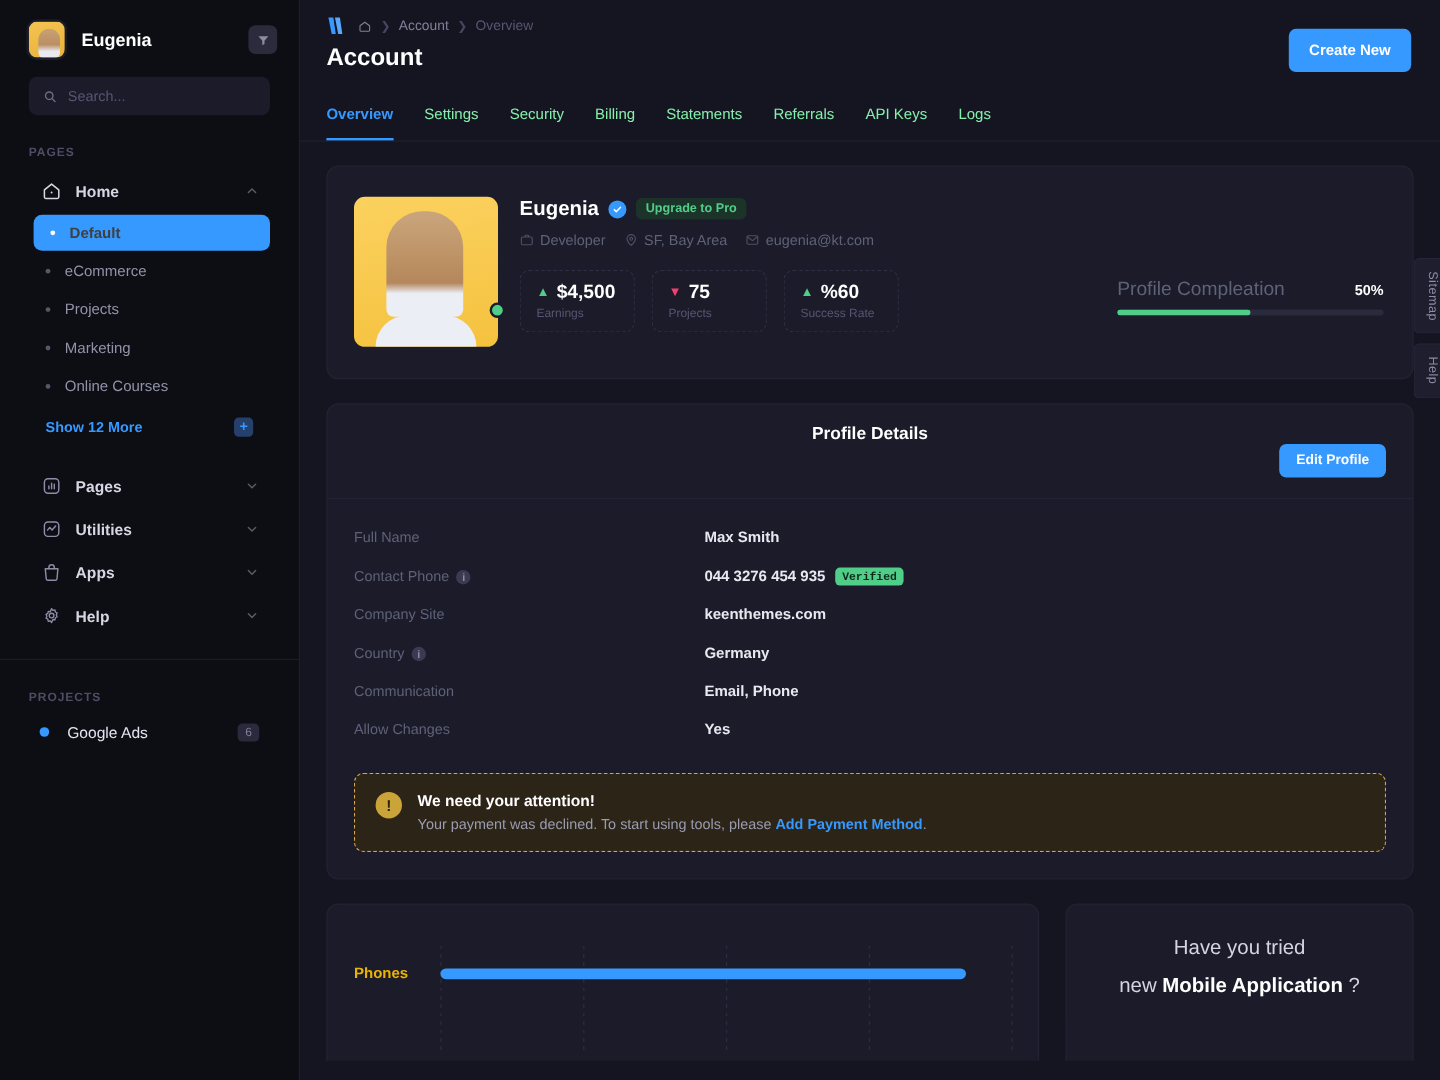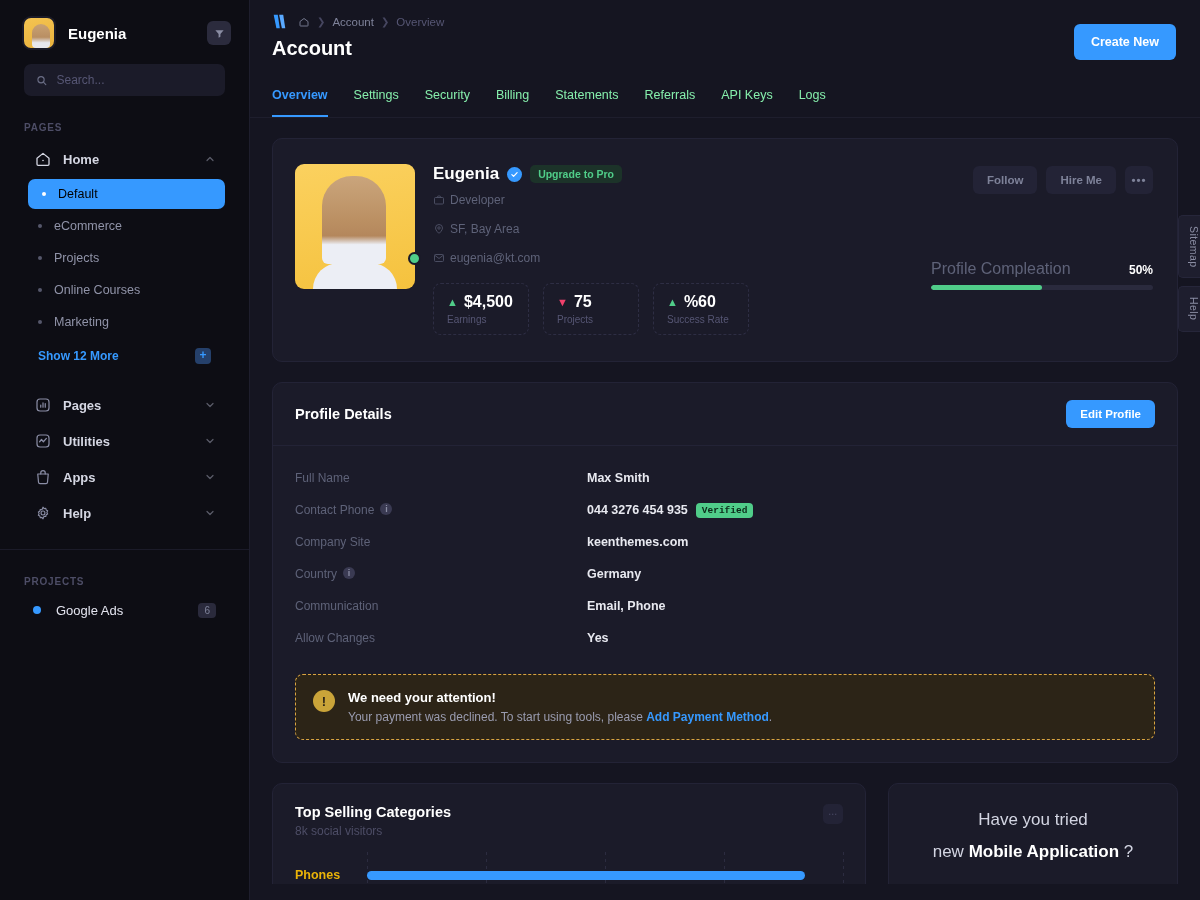--- a/index.html
+++ b/index.html
@@ -68,21 +68,21 @@
     display: flex; align-items: center; justify-content: center;
   }
   .nav-ico svg { width: 18px; height: 18px; }
   .nav-lbl { flex: 1; }
   .chev { width: 12px; height: 12px; opacity: .55; }
   .sub-item {
     display: flex; align-items: center; gap: 12px;
     height: 30px; margin: 2px 24px; padding: 0 14px;
     border-radius: 7px; color: #9093a8; font-size: 12.5px;
   }
-  .sub-item.active { background: #3699ff; color: #000000; font-weight: 400; margin-left: 28px; }
+  .sub-item.active { background: #3699ff; color: #404040; font-weight: 700; margin-left: 28px; }
   .bullet {
     width: 4px; height: 4px; border-radius: 50%;
     background: #55576b; flex: 0 0 4px;
   }
   .sub-item.active .bullet { background: #ffffff; }
   .showmore {
     display: flex; align-items: center; justify-content: space-between;
     margin: 6px 24px 0 24px; padding: 0 14px; height: 26px;
   }
   .showmore span { color: #3699ff; font-size: 12px; font-weight: 600; }
@@ -162,21 +162,21 @@
   .name-row { display: flex; align-items: center; gap: 8px; }
   .uname { color: #fff; font-size: 17px; font-weight: 700; }
   .verified {
     width: 15px; height: 15px; border-radius: 50%; background: #3699ff;
     display: flex; align-items: center; justify-content: center;
   }
   .pro-badge {
     background: #1c3329; color: #50cd89; font-size: 10.5px;
     font-weight: 700; padding: 3px 8px; border-radius: 5px;
   }
-  .meta-row { display: flex; gap: 15px; margin-top: 9px; flex-direction: column; }
+  .meta-row { display: flex; gap: 15px; margin-top: 9px; }
   .meta { display: flex; align-items: center; gap: 5px; color: #5e6278; font-size: 12px; }
   .meta svg { width: 12px; height: 12px; opacity:.75; }
   .stats { display: flex; gap: 14px; margin-top: 18px; }
   .stat {
     border: 1px dashed #2e2e44; border-radius: 8px;
     padding: 9px 14px 9px 13px; min-width: 96px;
   }
   .stat-top { display: flex; align-items: center; gap: 6px; }
   .stat-val { color: #fff; font-size: 16px; font-weight: 700; }
   .arr { font-size: 11px; }
@@ -195,32 +195,32 @@
   .prog-wrap { width: 222px; margin-top: 45px; }
   .prog-top { display: flex; justify-content: space-between; align-items: baseline; }
   .prog-lbl { color: #5e6278; font-size: 16px; }
   .prog-pct { color: #fff; font-size: 12px; font-weight: 700; margin-top: 24px; }
   .prog-bar { height: 5px; border-radius: 3px; background: #2a2a3d; margin-top: 7px; overflow: hidden; }
   .prog-fill { height: 100%; background: #50cd89; border-radius: 3px; }
 
   
   .card-head {
     display: flex; align-items: center;
-    padding: 17px 22px; border-bottom: 1px solid #232336;
+    padding: 17px 22px; border-bottom: 1px solid #232336; flex-direction: column;
   }
   .card-title { color: #fff; font-size: 14.5px; font-weight: 700; }
   .edit-btn {
     margin-left: auto; background: #3699ff; color: #fff; border: none;
     border-radius: 6px; height: 28px; padding: 0 14px;
     font-size: 11.5px; font-weight: 600;
     font-family: "Liberation Sans", sans-serif;
   }
   .det-body { padding: 16px 22px 10px 22px; }
   .det-row { display: flex; align-items: center; height: 32px; }
-  .det-lbl { width: 292px; color: #5e6278; font-size: 12px; display: flex; align-items: flex-start; gap: 6px; }
+  .det-lbl { width: 292px; color: #5e6278; font-size: 12px; display: flex; align-items: flex-end; gap: 6px; }
   .info-i {
     width: 12px; height: 12px; border-radius: 50%; background: #3a3a52;
     color: #8a8da3; font-size: 9px; font-weight: 700;
     display: flex; align-items: center; justify-content: center; font-style: normal;
   }
   .det-val { color: #e8e9f0; font-size: 12.5px; font-weight: 600; display: flex; align-items: center; gap: 8px; }
   .ver-badge {
     background: #50cd89; color: #0d2a1a; font-size: 9.5px; font-weight: 700;
     padding: 2px 6px; border-radius: 4px; font-family: Liberation Mono, monospace;
   }
@@ -327,25 +327,25 @@
       <div class="sub-item">
         <span class="bullet"></span>
         <span>eCommerce</span>
       </div>
       <div class="sub-item">
         <span class="bullet"></span>
         <span>Projects</span>
       </div>
       <div class="sub-item">
         <span class="bullet"></span>
-        <span>Online Courses</span>
+        <span>Marketing</span>
       </div>
       <div class="sub-item">
         <span class="bullet"></span>
-        <span>Marketing</span>
+        <span>Online Courses</span>
       </div>
     </div>
 
     <div class="showmore">
       <span>Show 12 More</span>
       <span class="plus-btn">+</span>
     </div>
 
     <div class="nav-item top" style="margin-top:18px">
       <span class="nav-ico">
@@ -506,25 +506,20 @@
                 <div class="stat-top">
                   <span class="arr up">▲</span>
                   <span class="stat-val">%60</span>
                 </div>
                 <div class="stat-lbl">Success Rate</div>
               </div>
             </div>
           </div>
 
           <div class="pc-right">
-            <div class="btn-row">
-              <button class="ghost-btn">Follow</button>
-              <button class="ghost-btn">Hire Me</button>
-              <button class="ghost-btn sq">•••</button>
-            </div>
             <div class="prog-wrap">
               <div class="prog-top">
                 <span class="prog-lbl">Profile Compleation</span>
                 <span class="prog-pct">50%</span>
               </div>
               <div class="prog-bar">
                 <div class="prog-fill" id="progFill" style="width: 50%;"></div>
               </div>
             </div>
           </div>
@@ -594,27 +589,20 @@
           <div class="alert-ico">!</div>
           <div>
             <div class="alert-t">We need your attention!</div>
             <div class="alert-d"><span>Your payment was declined. To start using tools, please </span><a href="#">Add Payment Method</a><span>.</span></div>
           </div>
         </div>
       </section>
 
       <div class="bottom">
         <section class="chart-card">
-          <div class="chart-head">
-            <div>
-              <div class="ch-t">Top Selling Categories</div>
-              <div class="ch-s">8k social visitors</div>
-            </div>
-            <div class="dots-btn">⋯</div>
-          </div>
           <div class="plot">
             <div class="grid" id="grid">
                 <div class="gl" style="left: 0%;"></div>
                 <div class="gl" style="left: 25%;"></div>
                 <div class="gl" style="left: 50%;"></div>
                 <div class="gl" style="left: 75%;"></div>
                 <div class="gl" style="left: 100%;"></div>
               </div>
             <div class="brow">
               <span class="blbl">Phones</span>

